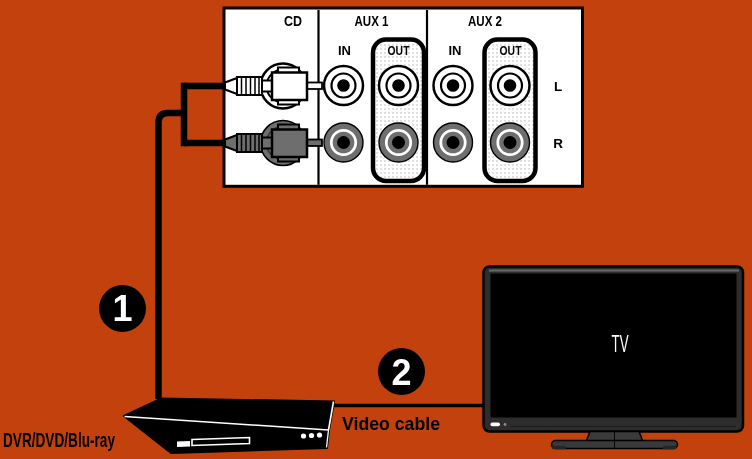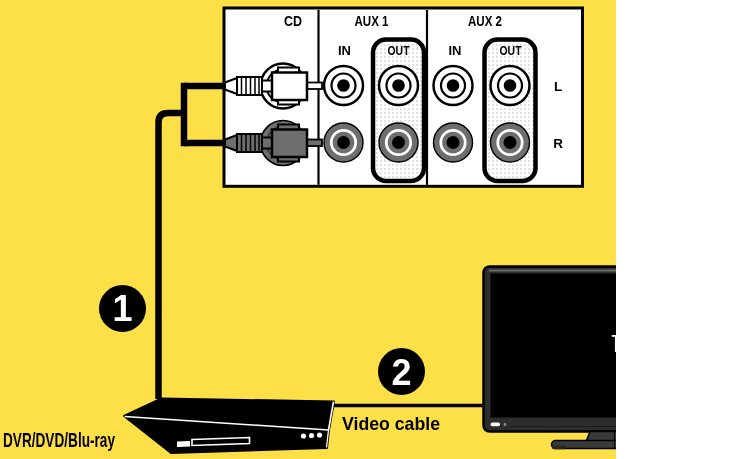--- a/index.html
+++ b/index.html
@@ -1,16 +1,16 @@
 <!DOCTYPE html>
 <html><head>
 <meta charset="utf-8">
 <style>
   html,body{margin:0;padding:0;background:#fff;}
-  .stage{position:relative;width:616px;height:459px;background:#fde047;overflow:hidden;
+  .stage{position:relative;width:752px;height:459px;background:#c2410c;overflow:hidden;
          font-family:"Liberation Sans", sans-serif;}
   svg text{font-family:"Liberation Sans", sans-serif;}
   .sec-lbl{font-size:15px;font-weight:bold;fill:#000;}
   .col-lbl{font-size:13.5px;font-weight:bold;fill:#000;}
   .chan-lbl{font-size:13.5px;font-weight:bold;fill:#000;}
   .callout-num{font-size:36px;font-weight:bold;fill:#ffffff;}
   .dev-lbl{font-size:20.5px;font-weight:bold;fill:#000;}
   .cable-lbl{font-size:18.5px;font-weight:bold;fill:#000;}
   .tv-lbl{font-size:23px;fill:#ffffff;font-weight:normal;}
 </style>

